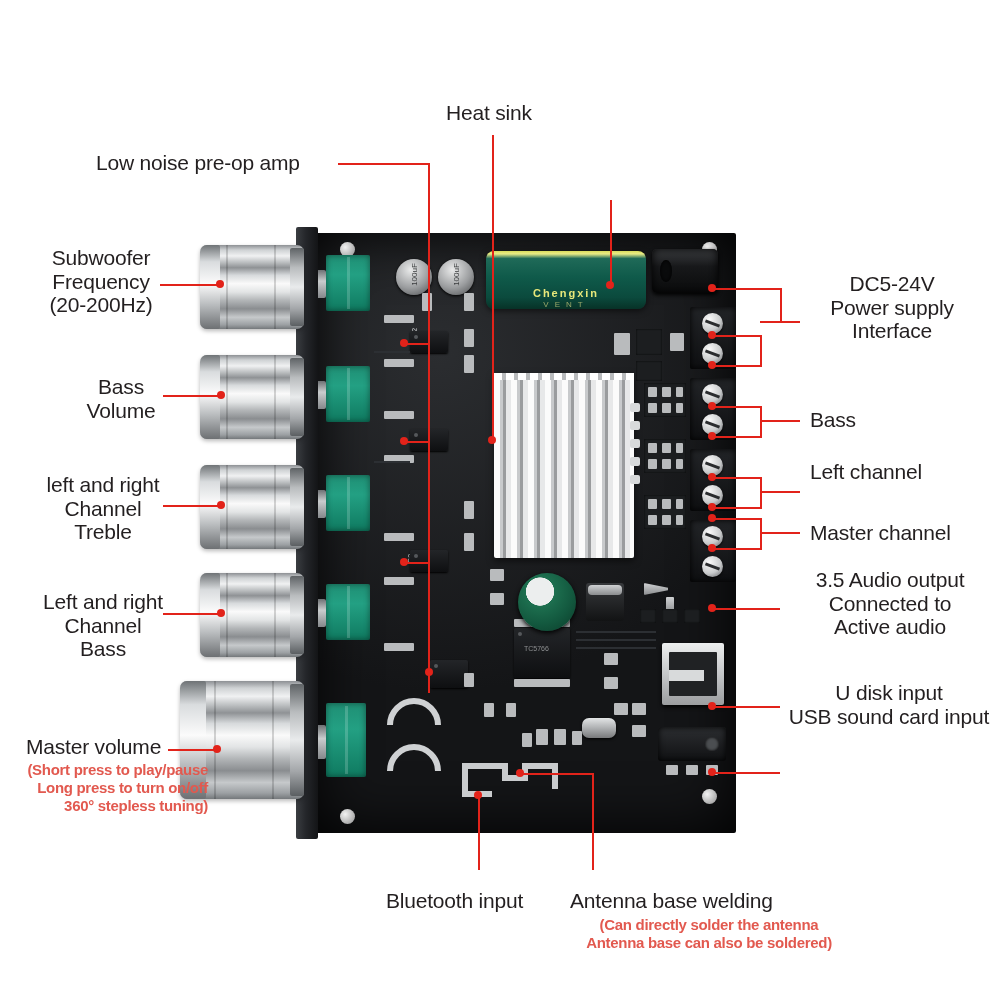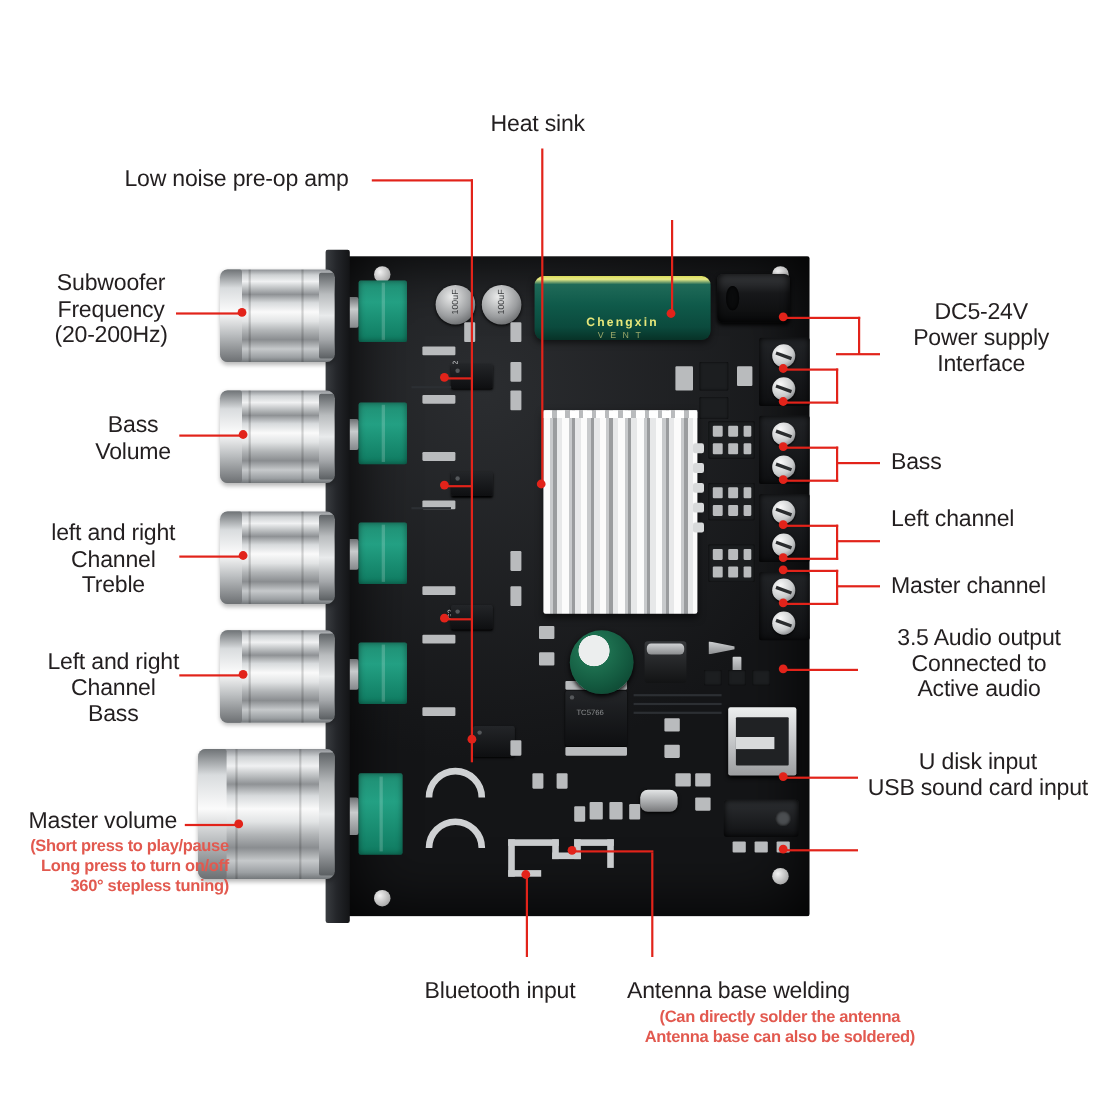--- a/index.html
+++ b/index.html
@@ -2,21 +2,21 @@
 <html><head>
 <meta charset="utf-8">
 <style>
   html,body{margin:0;padding:0;background:#fff;}
   body{width:1000px;height:1000px;font-family:"Liberation Sans",sans-serif;overflow:hidden;}
   #stage{position:relative;width:1000px;height:1000px;background:#ffffff;}
 
   
   .lbl{position:absolute;color:#231f20;font-size:21px;line-height:1.12;letter-spacing:-.2px;white-space:pre;}
   .lbl.c{text-align:center;}
-  .lbl.r{text-align:center;}
+  .lbl.r{text-align:left;}
   .lbl.l{text-align:left;}
   .sub{color:#e2594f;font-size:15px;line-height:1.2;letter-spacing:-.3px;white-space:pre;font-weight:600;}
 
   
   .ln{position:absolute;background:#e2231a;}
   .h{height:2px;} .v{width:2px;}
   .dot{position:absolute;width:8px;height:8px;border-radius:50%;background:#e2231a;}
 
   
   #pcb{position:absolute;left:296px;top:233px;width:440px;height:600px;}

